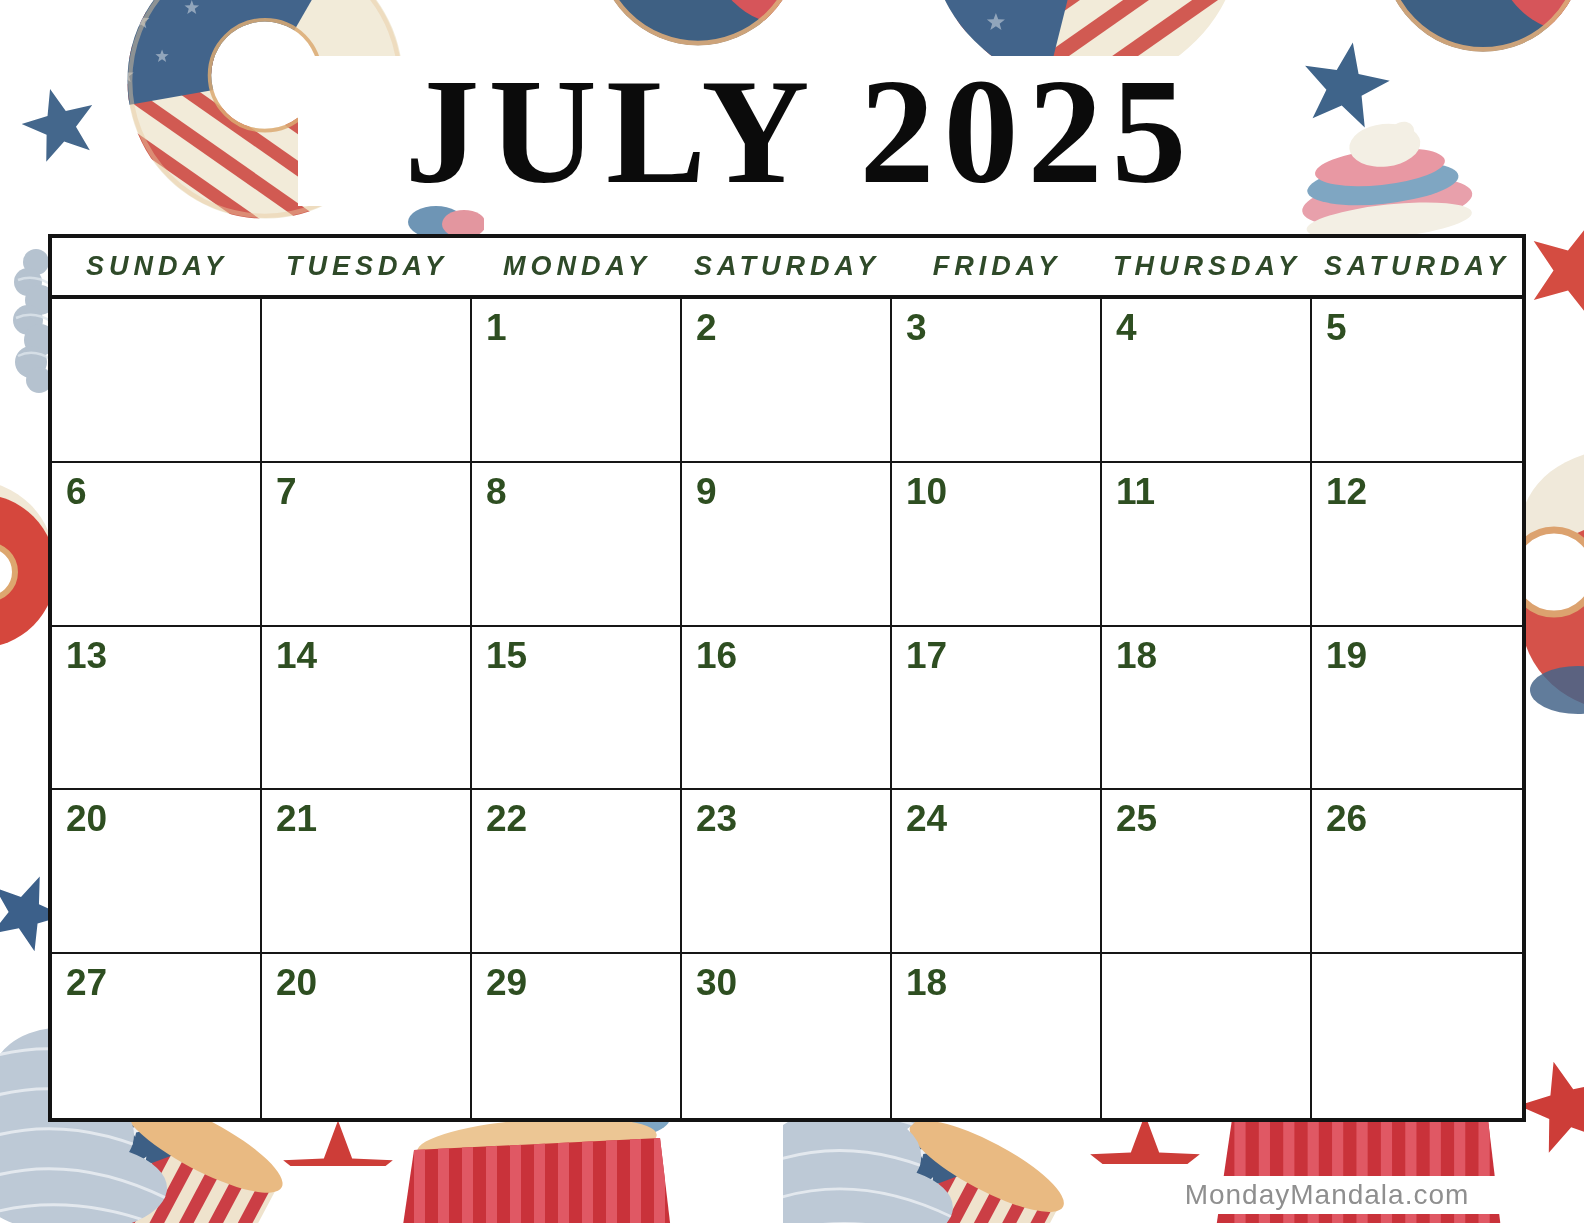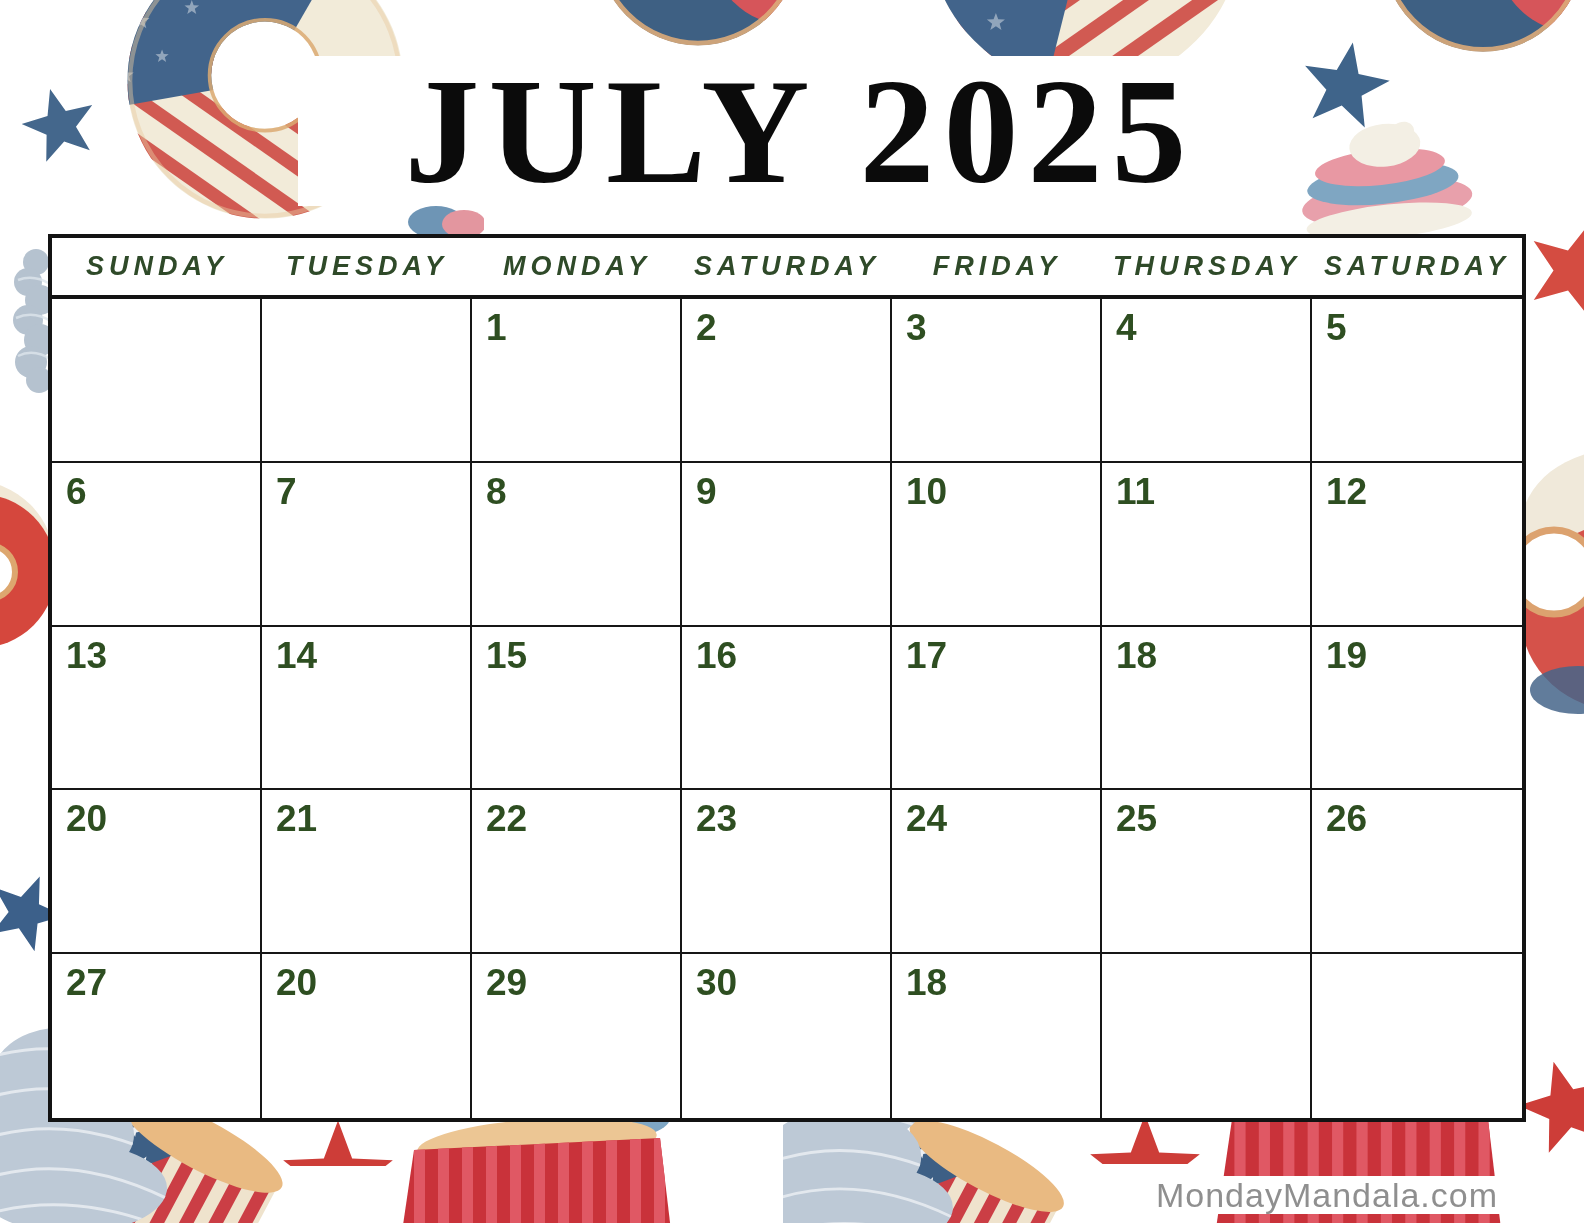--- a/index.html
+++ b/index.html
@@ -24,21 +24,21 @@
       color:#2f4a29;font-size:27px;font-weight:bold;letter-spacing:5px;}
   .grid{display:grid;grid-template-columns:repeat(7,1fr);grid-auto-rows:1fr;flex:1;}
   .cell{border-right:2.5px solid #161616;border-bottom:2.5px solid #161616;background:#ffffff;}
   .cell:nth-child(7n){border-right:none;}
   .cell:nth-child(n+29){border-bottom:none;}
   .num{display:block;padding:8px 0 0 14px;font-size:37px;font-weight:bold;color:#2e4e21;}
 
   
   .watermark{position:absolute;left:1118px;top:1176px;width:418px;height:38px;z-index:3;
              background:#ffffff;border-radius:9px;display:flex;align-items:center;justify-content:center;
-             color:#8f8f8f;font-size:34px;letter-spacing:1px;}
+             color:#8f8f8f;font-size:28px;letter-spacing:1px;}
 
   .clipbox{position:absolute;overflow:hidden;z-index:0;pointer-events:none;}
 </style>
 </head>
 <body>
 
 <div class="page">
 
   <svg width="0" height="0" style="position:absolute" aria-hidden="true">
     <defs>

